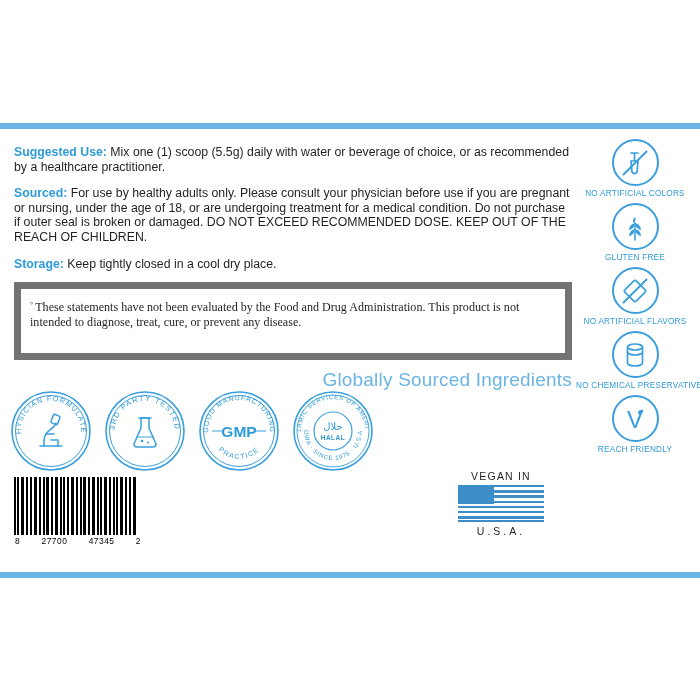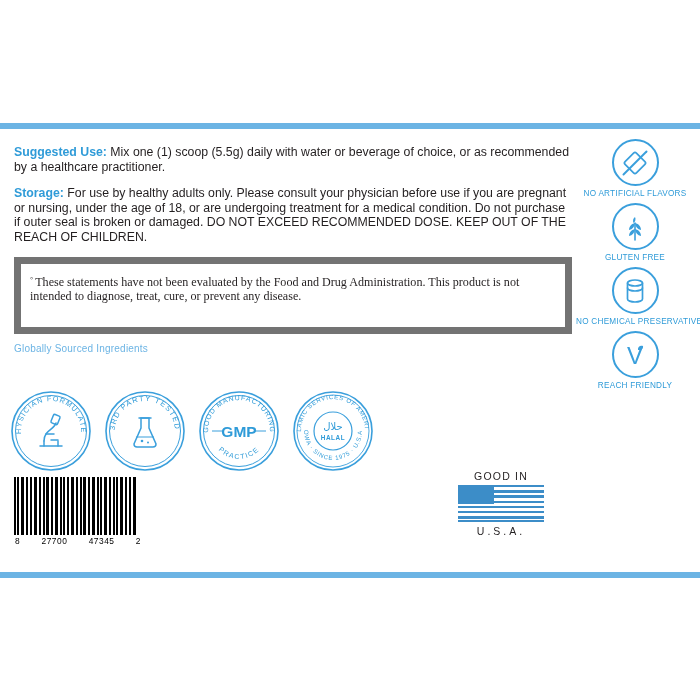--- a/index.html
+++ b/index.html
@@ -57,22 +57,23 @@
     font-family: Liberation Serif, serif;
   }
   .disclaimer .sup {
     font-size: 9px;
     vertical-align: super;
     margin-right: 2px;
   }
   .gsi {
     margin-top: 9px;
     color: #6cb4e4;
-    font-size: 10px;
+    font-size: 19px;
     letter-spacing: 0.2px;
+    text-align: right;
   }
 
   
   .seals {
     position: absolute;
     left: 8px; top: 261px;
     width: 430px; height: 84px;
   }
   .seal {
     position: absolute;
@@ -178,23 +179,26 @@
 
   <div class="inner">
 
     <div class="textcol">
 
       <div class="para">
         <span class="lead">Suggested Use:</span><span> Mix one (1) scoop (5.5g) daily with water or beverage of choice, or as recommended by a  healthcare practitioner.</span>
       </div>
 
       <div class="para">
-        <span class="lead">Storage:</span><span> For use by healthy adults only. Please consult your physician before use if you are pregnant or nursing, under the age of 18, or are undergoing treatment for a medical condition. Do not purchase if outer seal is broken or damaged. DO NOT EXCEED RECOMMENDED DOSE. KEEP OUT OF THE REACH OF CHILDREN.</span>
-      </div>
-
+        <span class="lead">Sourced:</span><span> For use by healthy adults only. Please consult your physician before use if you are pregnant or nursing, under the age of 18, or are undergoing treatment for a medical condition. Do not purchase if outer seal is broken or damaged. DO NOT EXCEED RECOMMENDED DOSE. KEEP OUT OF THE REACH OF CHILDREN.</span>
+      </div>
+
+      <div class="para storage">
+        <span class="lead">Storage:</span><span> Keep tightly closed in a cool dry place.</span>
+      </div>
 
       <div class="disclaimer">
         <span class="sup">◦</span><span>These statements have not been evaluated by the Food and Drug Administration. This product is not intended to diagnose, treat, cure, or prevent any disease.</span>
       </div>
 
       <div class="gsi">Globally Sourced Ingredients</div>
     </div>
 
     <div class="seals">
 
@@ -318,48 +322,47 @@
       </div>
       <div class="bc-digits">
         <span>8</span>
         <span>27700</span>
         <span>47345</span>
         <span>2</span>
       </div>
     </div>
 
     <div class="usa">
-      <div class="t1">GOOD IN</div>
+      <div class="t1">VEGAN IN</div>
       <div class="flag">
         <div class="stripe" style="top:0"></div>
         <div class="stripe" style="top:5.2px"></div>
         <div class="stripe" style="top:10.4px"></div>
         <div class="stripe" style="top:15.6px"></div>
         <div class="stripe" style="top:20.8px"></div>
         <div class="stripe" style="top:26px"></div>
         <div class="stripe" style="top:31.2px"></div>
         <div class="stripe" style="top:34.6px"></div>
         <div class="canton"></div>
       </div>
       <div class="t2">U.S.A.</div>
     </div>
 
     <div class="iconcol">
 
-
       <div class="iconitem">
         <div class="circle">
           <svg width="34" height="34" viewBox="0 0 34 34">
             <g stroke="#3a9fdc" stroke-width="1.7" fill="none" stroke-linecap="round">
-              <rect x="9" y="9" width="16" height="16" rx="2" transform="rotate(45 17 17)"></rect>
+              <path d="M 13,7 L 20,7 M 16.5,7 L 16.5,15 M 13,15 L 20,15 L 19,26 A 2.8,2.8 0 0 1 14,26 Z"></path>
               <line x1="5.5" y1="28.5" x2="28.5" y2="5.5" stroke-width="2"></line>
             </g>
           </svg>
         </div>
-        <div class="cap">NO ARTIFICIAL FLAVORS</div>
+        <div class="cap">NO ARTIFICIAL COLORS</div>
       </div>
 
       <div class="iconitem">
         <div class="circle">
           <svg width="34" height="34" viewBox="0 0 34 34">
             <g stroke="#3a9fdc" stroke-width="1.6" fill="none" stroke-linecap="round">
               <line x1="17" y1="30" x2="17" y2="13"></line>
               <path d="M 17,13 C 13,14 11,17 11,20 C 14.5,19.5 16.5,17 17,13 Z" fill="#3a9fdc" stroke="none"></path>
               <path d="M 17,13 C 21,14 23,17 23,20 C 19.5,19.5 17.5,17 17,13 Z" fill="#3a9fdc" stroke="none"></path>
               <path d="M 17,19 C 13,20 11,23 11,26 C 14.5,25.5 16.5,23 17,19 Z" fill="#3a9fdc" stroke="none"></path>
@@ -368,20 +371,32 @@
             </g>
           </svg>
         </div>
         <div class="cap">GLUTEN FREE</div>
       </div>
 
       <div class="iconitem">
         <div class="circle">
           <svg width="34" height="34" viewBox="0 0 34 34">
             <g stroke="#3a9fdc" stroke-width="1.7" fill="none" stroke-linecap="round">
+              <rect x="9" y="9" width="16" height="16" rx="2" transform="rotate(45 17 17)"></rect>
+              <line x1="5.5" y1="28.5" x2="28.5" y2="5.5" stroke-width="2"></line>
+            </g>
+          </svg>
+        </div>
+        <div class="cap">NO ARTIFICIAL FLAVORS</div>
+      </div>
+
+      <div class="iconitem">
+        <div class="circle">
+          <svg width="34" height="34" viewBox="0 0 34 34">
+            <g stroke="#3a9fdc" stroke-width="1.7" fill="none" stroke-linecap="round">
               <ellipse cx="17" cy="9" rx="7.5" ry="3"></ellipse>
               <path d="M 9.5,9 L 9.5,25 A 7.5,3 0 0 0 24.5,25 L 24.5,9"></path>
               <path d="M 9.5,14 A 7.5,3 0 0 0 24.5,14"></path>
             </g>
           </svg>
         </div>
         <div class="cap">NO CHEMICAL PRESERVATIVES</div>
       </div>
 
       <div class="iconitem">

